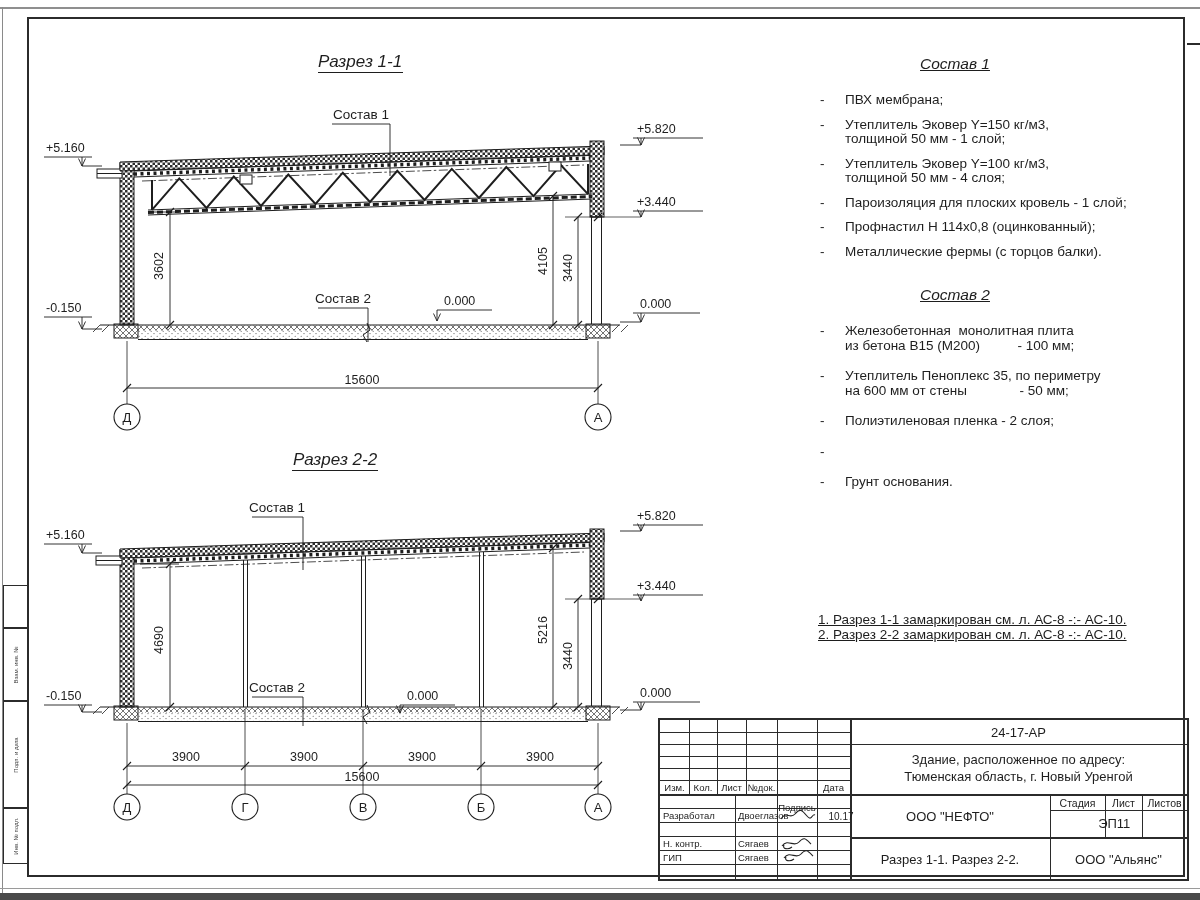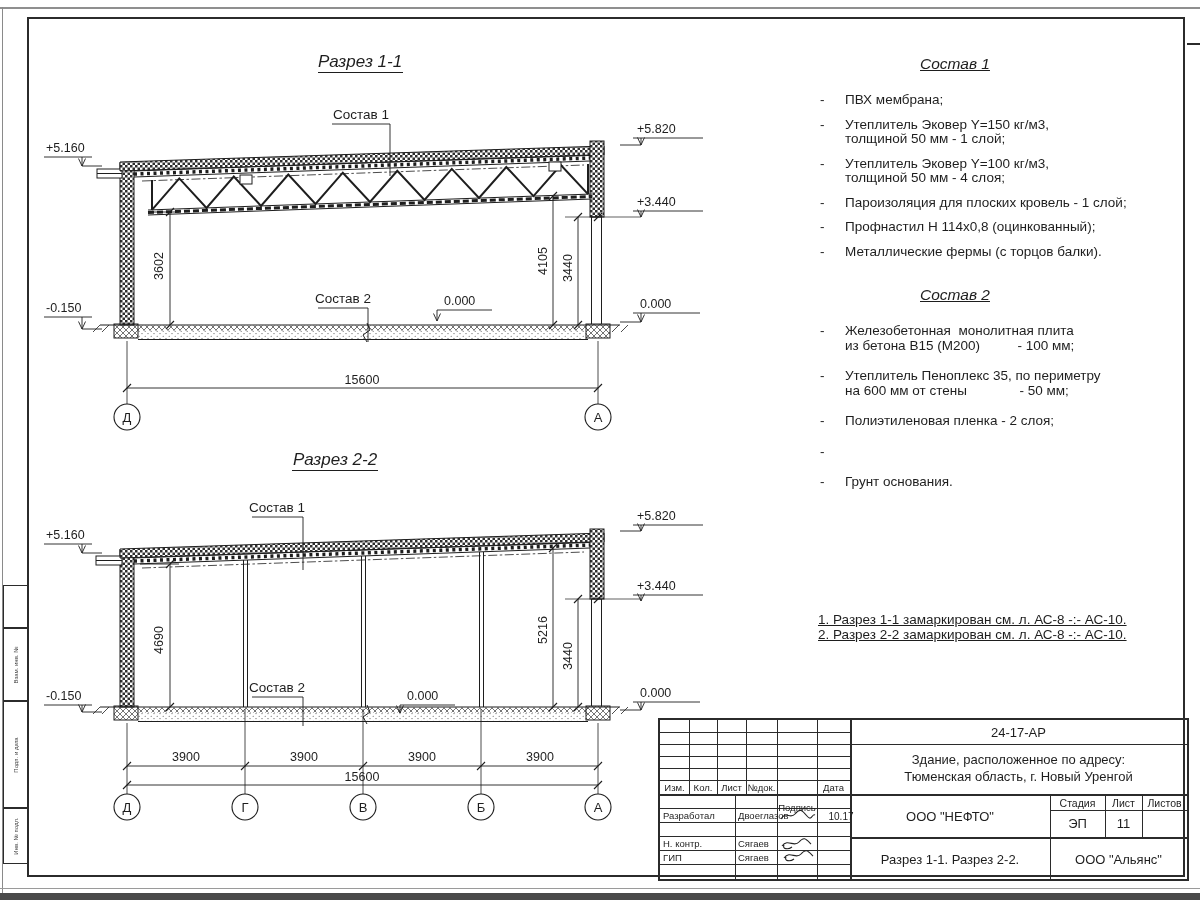--- a/index.html
+++ b/index.html
@@ -302,21 +302,21 @@
       <path d="M6,21 C12,13 18,23 23,17 S30,14 35,19 M8,20 C6,24 12,25 16,22" stroke="#222" stroke-width="1.1" fill="none"></path>
     </svg>
 
     <div class="tb-text ctr" style="left:190px;top:5px;width:337px;font-size:13px;">24-17-АР</div>
     <div class="tb-text ctr" style="left:190px;top:49px;width:337px;font-size:13px;">Тюменская область, г. Новый Уренгой</div>
     <div class="tb-text ctr" style="left:190px;top:32px;width:337px;font-size:13px;">Здание, расположенное по адресу:</div>
     <div class="tb-text ctr" style="left:190px;top:89px;width:200px;font-size:13px;">ООО "НЕФТО"</div>
     <div class="tb-text ctr" style="left:390px;top:77px;width:55px;font-size:10.5px;">Стадия</div>
     <div class="tb-text ctr" style="left:445px;top:77px;width:37px;font-size:10.5px;">Лист</div>
     <div class="tb-text ctr" style="left:482px;top:77px;width:45px;font-size:10.5px;">Листов</div>
-    <div class="tb-text ctr" style="left:390px;top:96px;width:55px;font-size:13px;">ЭП</div>
+    <div class="tb-text ctr" style="left:390px;top:96px;width:55px;font-size:13px;padding-left:30px;">ЭП</div>
     <div class="tb-text ctr" style="left:445px;top:96px;width:37px;font-size:13px;">11</div>
     <div class="tb-text ctr" style="left:190px;top:132px;width:200px;font-size:13px;">Разрез 1-1. Разрез 2-2.</div>
     <div class="tb-text ctr" style="left:390px;top:132px;width:137px;font-size:13px;">ООО "Альянс"</div>
   </div>
 
   <div class="vcell" style="left:3px;top:585px;width:24px;height:42px;"></div>
   <div class="vcell" style="left:3px;top:627px;width:24px;height:73px;">
     <span>Взам. инв. №</span>
   </div>
   <div class="vcell" style="left:3px;top:700px;width:24px;height:107px;">

